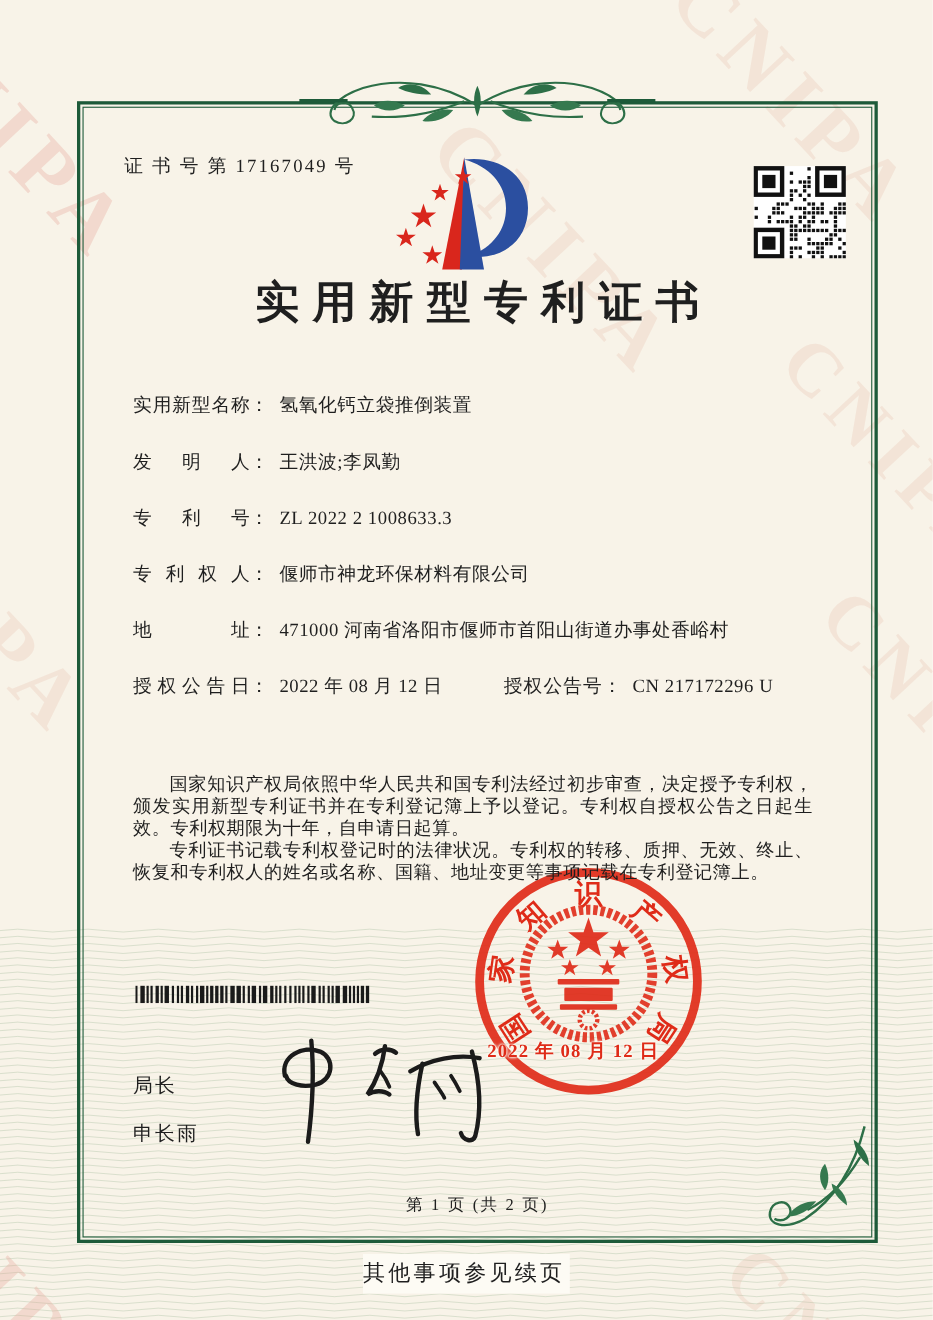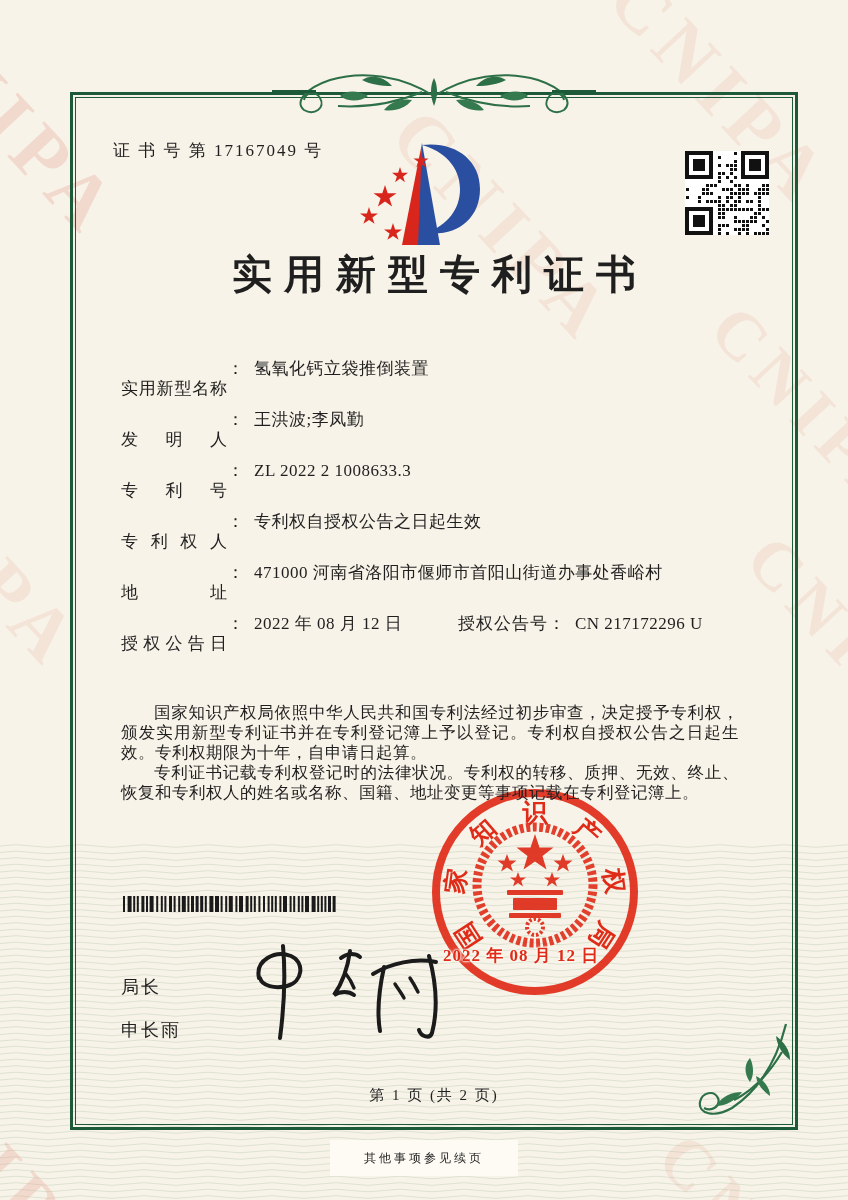--- a/index.html
+++ b/index.html
@@ -34,21 +34,20 @@
   .title{
     position:absolute; left:0; top:152px; width:100%;
     text-align:center; font-size:40px; font-weight:bold;
     letter-spacing:12px; text-indent:12px;
   }
   .fields{position:absolute; left:48px; top:262px; width:636px; font-size:17px;}
   .frow{height:19px; margin-bottom:32px; white-space:nowrap; position:relative;}
   .flabel{
     display:inline-block; width:106px; text-align:justify; text-align-last:justify;
     vertical-align:top;
-    margin-top:20px;
   }
   .fcolon{display:inline-block; margin-right:10px;}
   .fvalue{letter-spacing:0.5px;}
   .pair2{position:absolute; left:337px; top:0;}
   .pair2 .flabel2{letter-spacing:1px;}
   .body-text{
     position:absolute; left:48px; top:608px; width:618px;
     font-size:16.5px; line-height:20px; text-align:justify; letter-spacing:0.5px;
   }
   .body-text p{margin:0; text-indent:2em;}
@@ -69,22 +68,22 @@
     position:absolute; left:14px; top:158px; width:200px;
     color:#df2b18; font-size:17px; font-weight:bold; letter-spacing:1px; white-space:nowrap;
     text-shadow:0 0 3px #fdfbf3,0 0 3px #fdfbf3,0 0 2px #fdfbf3;
   }
   .page-num{
     position:absolute; left:0; bottom:22px; width:100%;
     text-align:center; font-size:15px; letter-spacing:2px;
   }
   .cont-note{
     position:absolute; left:330px; top:1140px; width:188px; height:36px;
-    background:#fdfbf4; z-index:4; text-align:center; line-height:36px;
-    font-size:12px; letter-spacing:3px;
+    background:#fdfbf4; z-index:4; text-align:left; line-height:36px;
+    font-size:20px; letter-spacing:3px;
   }
   .orn{position:absolute; z-index:3; pointer-events:none;}
 </style>
 </head>
 <body>
 
 <div class="page">
 
   <span class="wm strong" style="left:-60px;top:-20px;font-size:78px;">CNIPA</span>
   <span class="wm" style="left:655px;top:-45px;font-size:76px;">CNIPA</span>
@@ -313,21 +312,21 @@
         <div class="frow">
           <span class="flabel">实用新型名称</span><span class="fcolon">：</span><span class="fvalue">氢氧化钙立袋推倒装置</span>
         </div>
         <div class="frow">
           <span class="flabel">发明人</span><span class="fcolon">：</span><span class="fvalue">王洪波;李凤勤</span>
         </div>
         <div class="frow">
           <span class="flabel">专利号</span><span class="fcolon">：</span><span class="fvalue">ZL 2022 2 1008633.3</span>
         </div>
         <div class="frow">
-          <span class="flabel">专利权人</span><span class="fcolon">：</span><span class="fvalue">专利权自授权公告之日起生效</span>
+          <span class="flabel">专利权人</span><span class="fcolon">：</span><span class="fvalue">偃师市神龙环保材料有限公司</span>
         </div>
         <div class="frow">
           <span class="flabel">地址</span><span class="fcolon">：</span><span class="fvalue">471000 河南省洛阳市偃师市首阳山街道办事处香峪村</span>
         </div>
         <div class="frow">
           <span class="flabel">授权公告日</span><span class="fcolon">：</span><span class="fvalue">2022 年 08 月 12 日</span>
           <span class="pair2">
             <span class="flabel2">授权公告号</span><span class="fcolon">：</span><span class="fvalue">CN 217172296 U</span>
           </span>
         </div>

